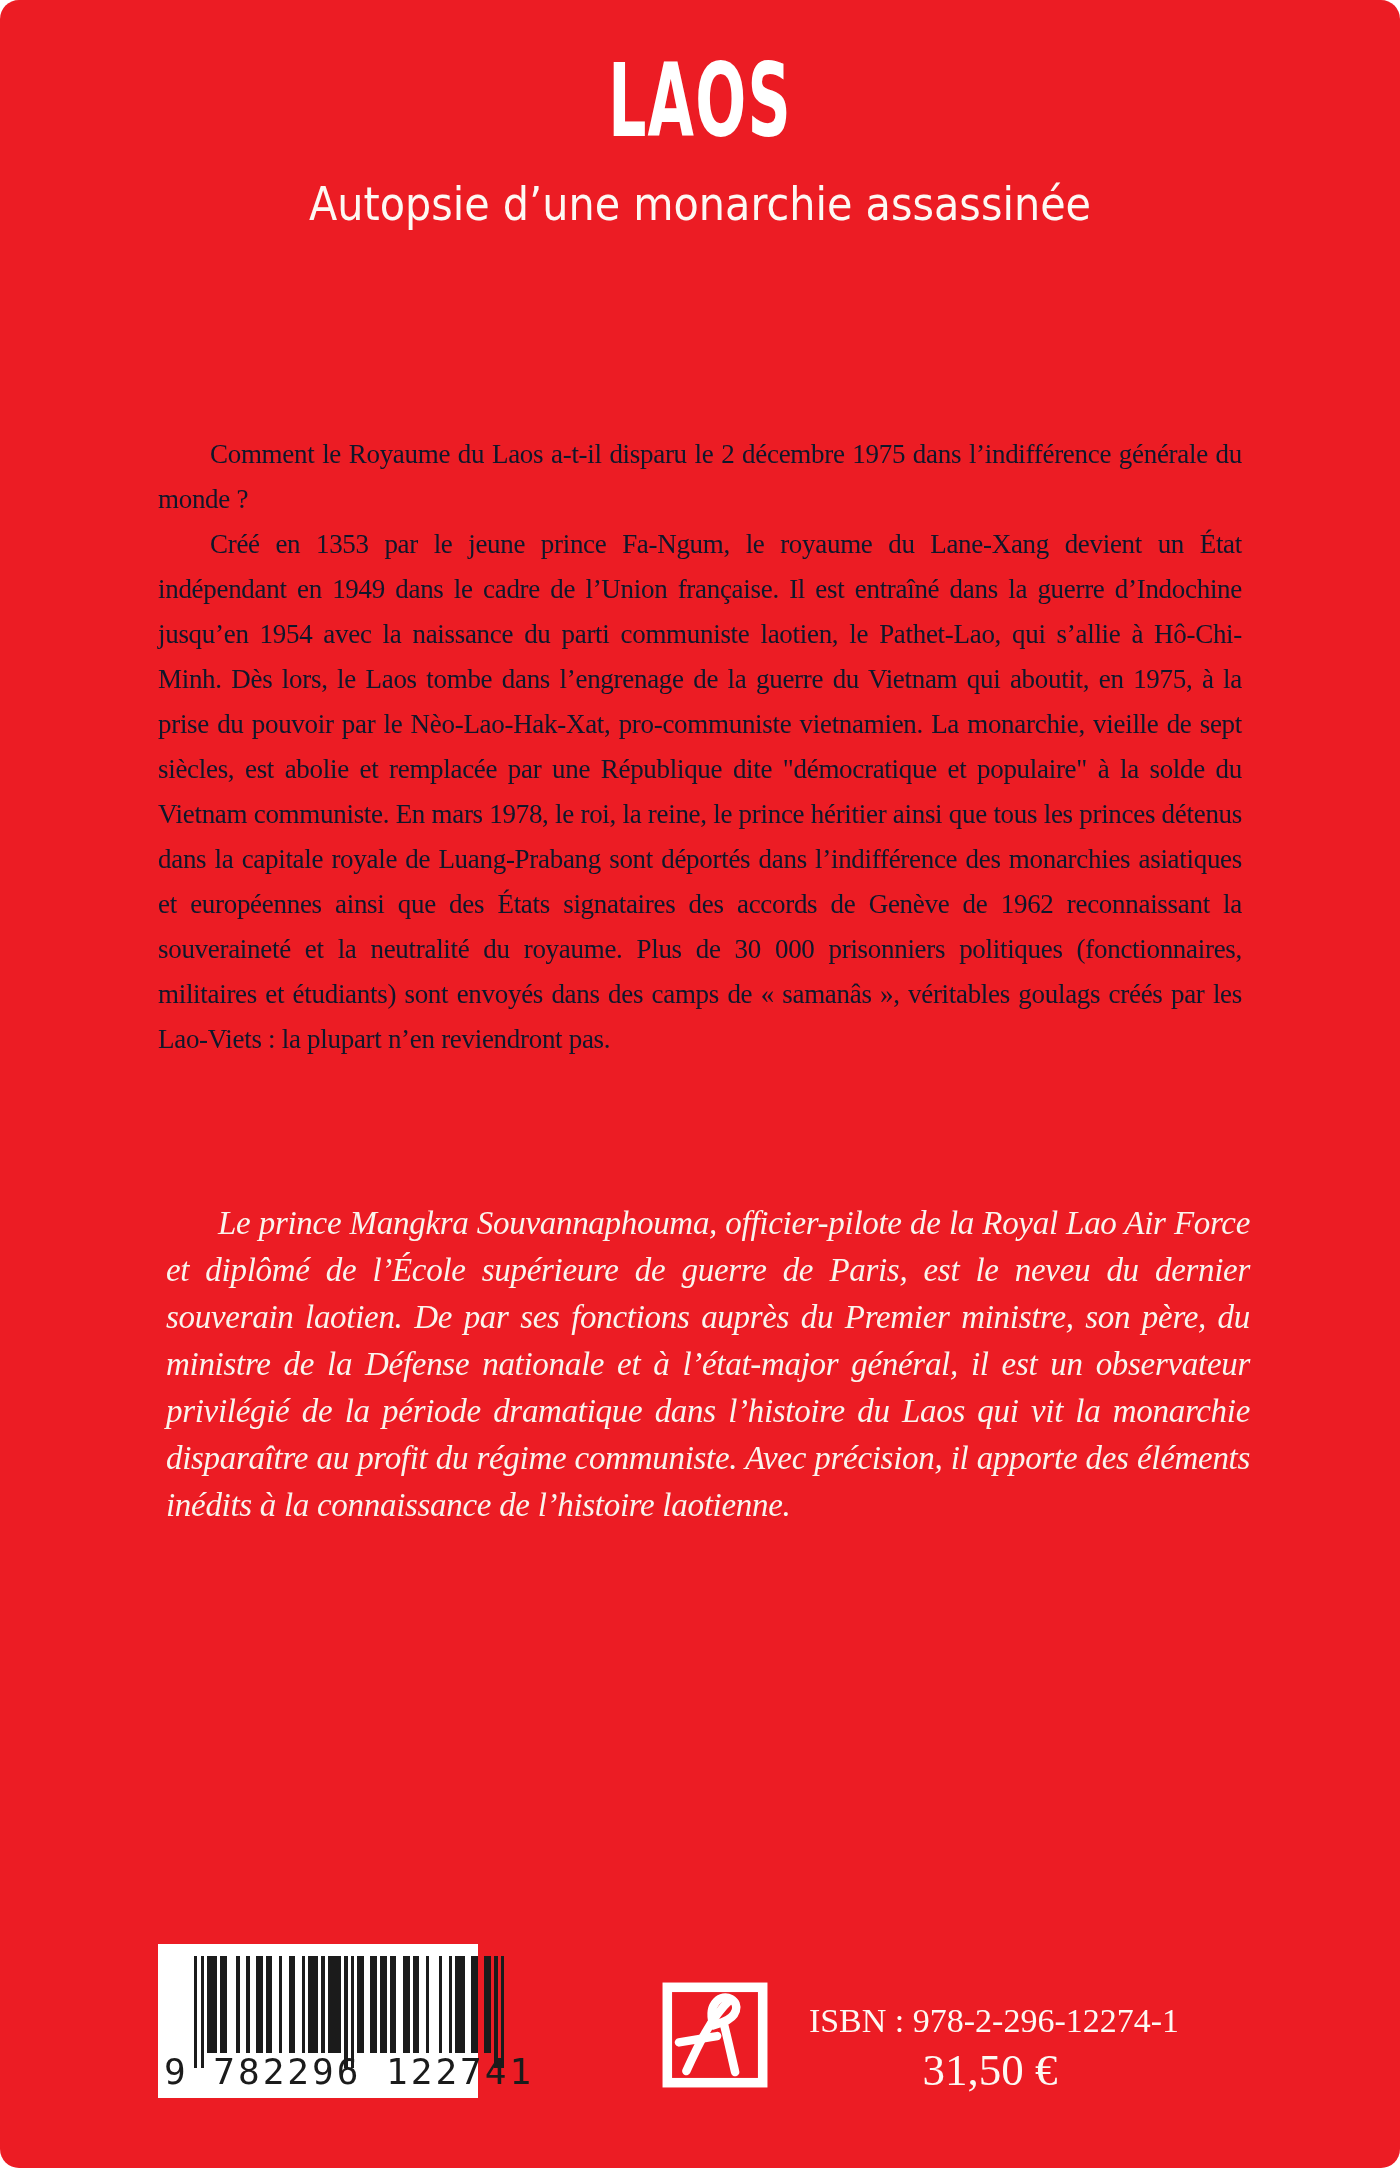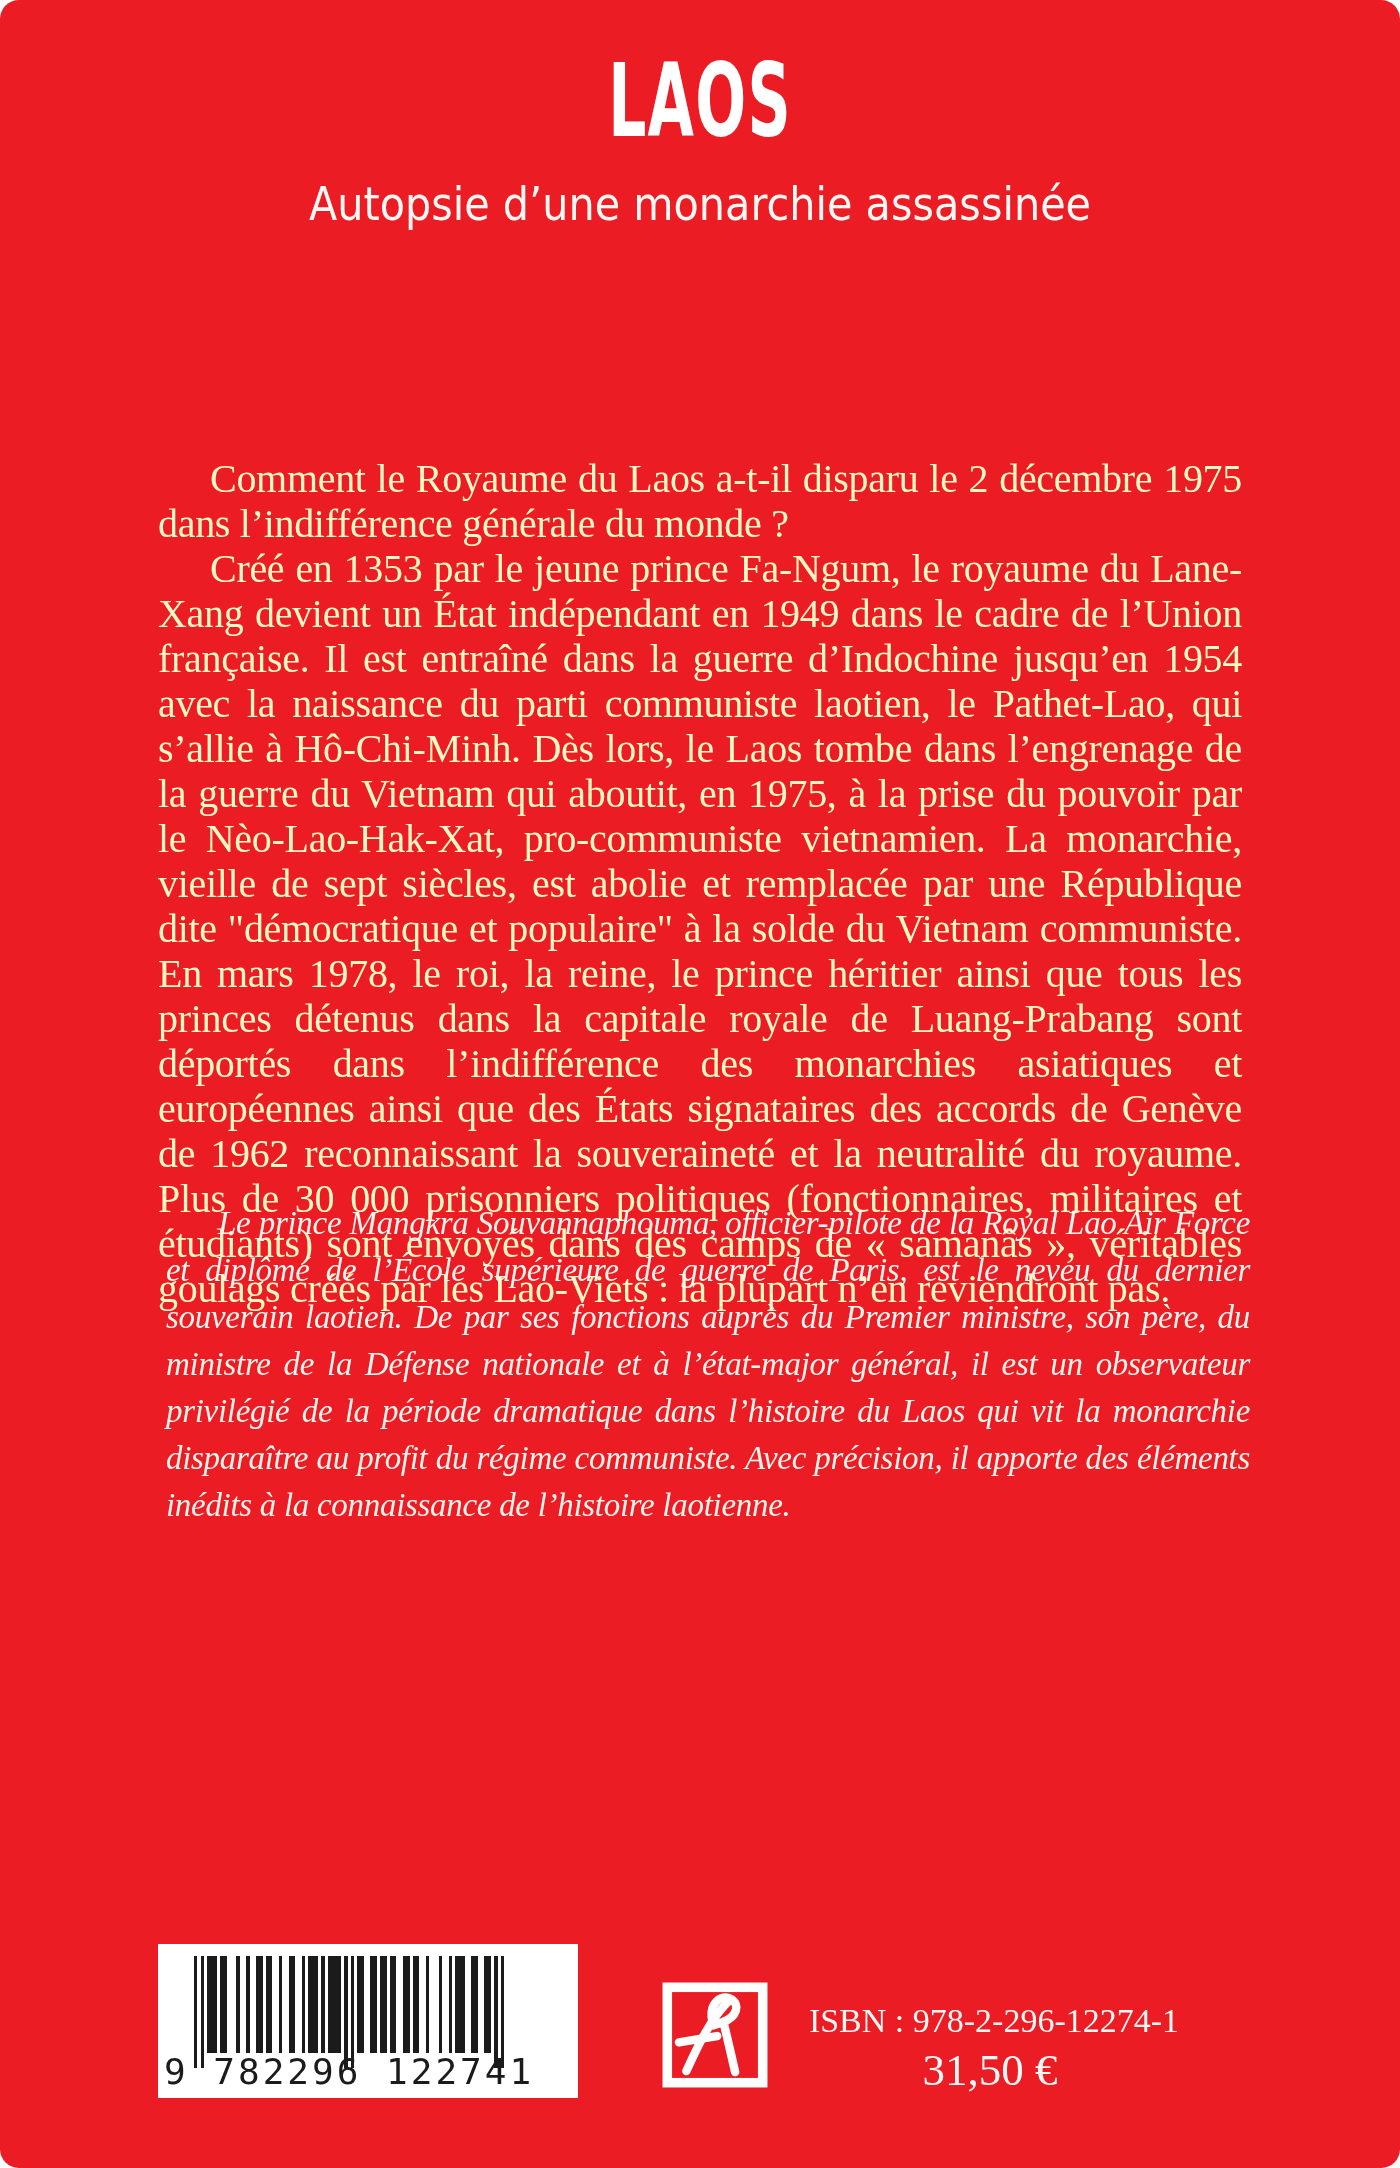--- a/index.html
+++ b/index.html
@@ -31,46 +31,45 @@
     font-family:"DejaVu Sans",sans-serif;
     font-weight:normal;
     font-size:47px;
     line-height:52px;
     transform:scaleX(0.88);
     transform-origin:50% 0;
     margin:0;
   }
   .synopsis{
     position:absolute;top:432px;left:158px;width:1084px;
-    color:#fef9c3;
-    font-size:40px;
+    color:#0f172a;
+    font-size:27px;
     line-height:45px;
     letter-spacing:-0.3px;
     text-align:justify;
-    margin-top:24px;
   }
   .synopsis p{margin:0;text-indent:52px;}
   .author-note{
     position:absolute;top:1200px;left:166px;width:1084px;
     color:#FAF4ED;
     font-style:italic;
     font-size:33px;
     line-height:47px;
     letter-spacing:-0.3px;
     text-align:justify;
   }
   .author-note p{margin:0;text-indent:52px;}
   .credit{
     position:absolute;top:1620px;left:158px;width:900px;
     color:#FAF4ED;
     font-size:33px;
     margin:0;
   }
   .barcode-box{
-    position:absolute;left:158px;top:1944px;width:420px;height:154px;
+    position:absolute;left:158px;top:1944px;width:320px;height:154px;
     background:#FFFFFF;
   }
   .barcode-bars{
     position:absolute;left:36px;top:12px;width:310px;height:112px;
   }
   .barcode-digits{
     position:absolute;left:6px;bottom:6px;width:372px;
     font-family:"DejaVu Sans Mono",monospace;
     font-size:36px;
     letter-spacing:3px;

